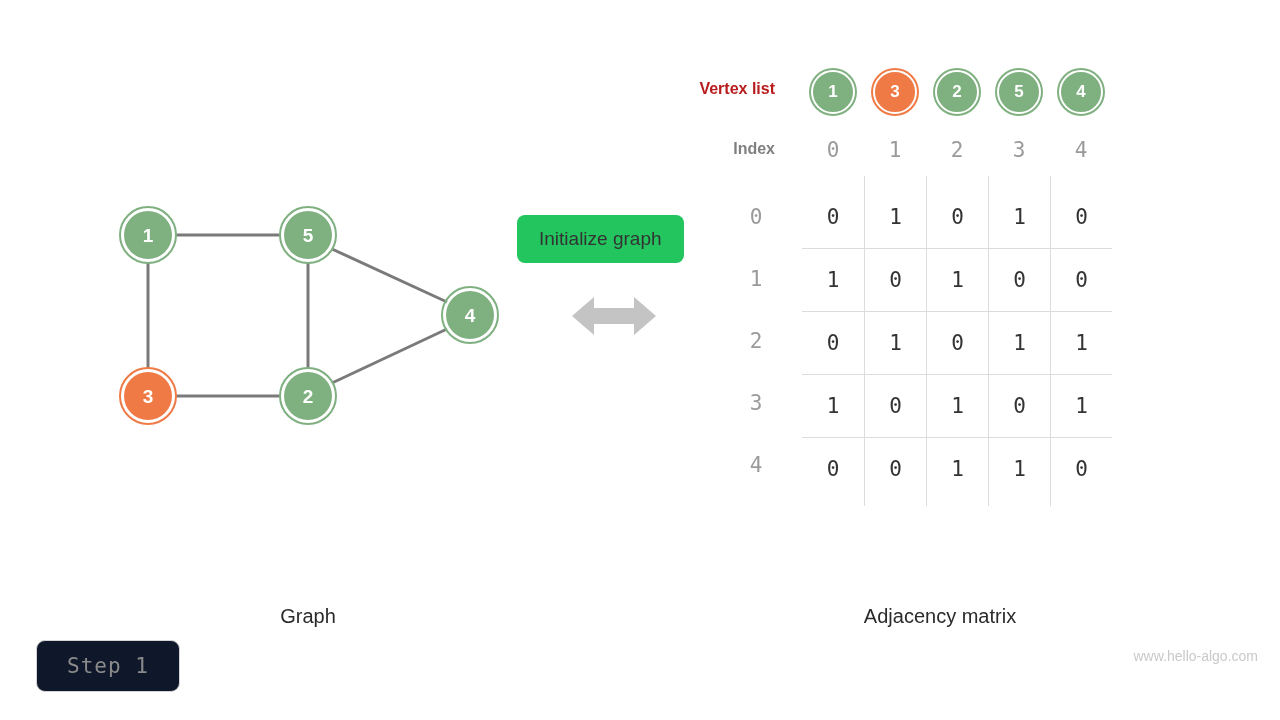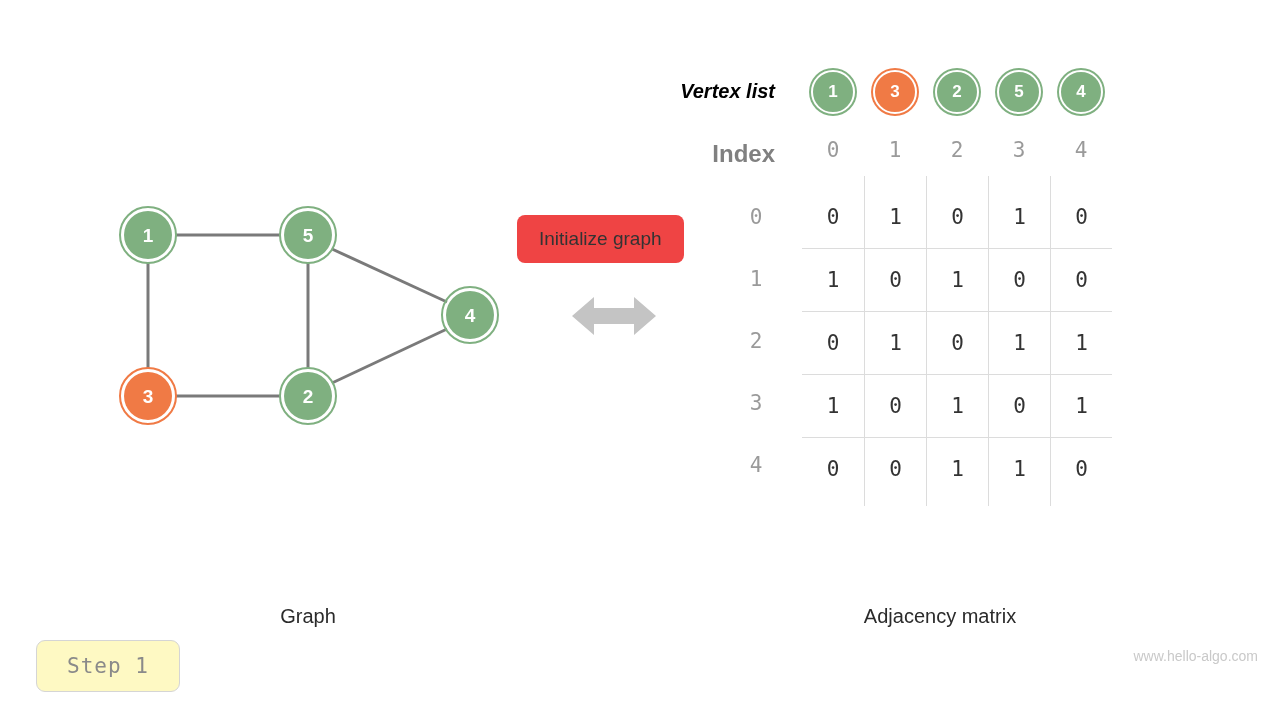--- a/index.html
+++ b/index.html
@@ -9,37 +9,37 @@
     overflow:hidden;position:relative;
   }
   .stage{position:absolute;inset:0;}
 
   
   #graph-svg{position:absolute;left:0;top:0;width:540px;height:520px;}
 
   
   .op-badge{
     position:absolute;left:517px;top:215px;
-    background:#ef4444;border-radius:8px;
+    background:#22c55e;border-radius:8px;
     padding:13px 22px;
     font-size:19px;color:#333333;
     white-space:nowrap;
   }
   #arrow-svg{position:absolute;left:572px;top:293px;width:84px;height:46px;}
 
   
   .vertex-label{
     position:absolute;left:560px;top:80px;width:215px;
     text-align:right;
-    font-size:20px;font-weight:bold;color:#000000;font-style:italic;
+    font-size:16px;font-weight:bold;color:#b91c1c;
   }
   .index-label{
     position:absolute;left:560px;top:140px;width:215px;
     text-align:right;
-    font-size:24px;font-weight:bold;color:#808080;
+    font-size:16px;font-weight:bold;color:#808080;
   }
   .vertex-row{position:absolute;left:802px;top:70px;display:flex;}
   .v-cell{width:62px;display:flex;justify-content:center;align-items:center;}
   .v-circle{
     width:44px;height:44px;border-radius:50%;
     box-sizing:border-box;
     display:flex;align-items:center;justify-content:center;
     color:#ffffff;font-size:17px;font-weight:bold;
     border:2px solid #ffffff;
   }
@@ -82,21 +82,21 @@
   .caption{
     position:absolute;font-size:20px;font-weight:normal;color:#2b2b2b;
     text-align:center;
   }
   #caption-graph{left:208px;top:605px;width:200px;}
   #caption-matrix{left:840px;top:605px;width:200px;}
 
   .step-box{
     position:absolute;left:36px;top:640px;
     width:144px;height:52px;box-sizing:border-box;
-    border:1px solid #d5d5d5;border-radius:9px;background:#fef9c3;
+    border:1px solid #d5d5d5;border-radius:9px;background:#0f172a;
     display:flex;align-items:center;justify-content:center;
     font-family:"DejaVu Sans Mono",monospace;
     font-size:21px;color:#8a8a8a;letter-spacing:1px;
   }
   .watermark{
     position:absolute;right:22px;top:648px;
     font-family:Liberation Sans, sans-serif;
     font-size:14px;color:#c9c9c9;
   }
 </style>

